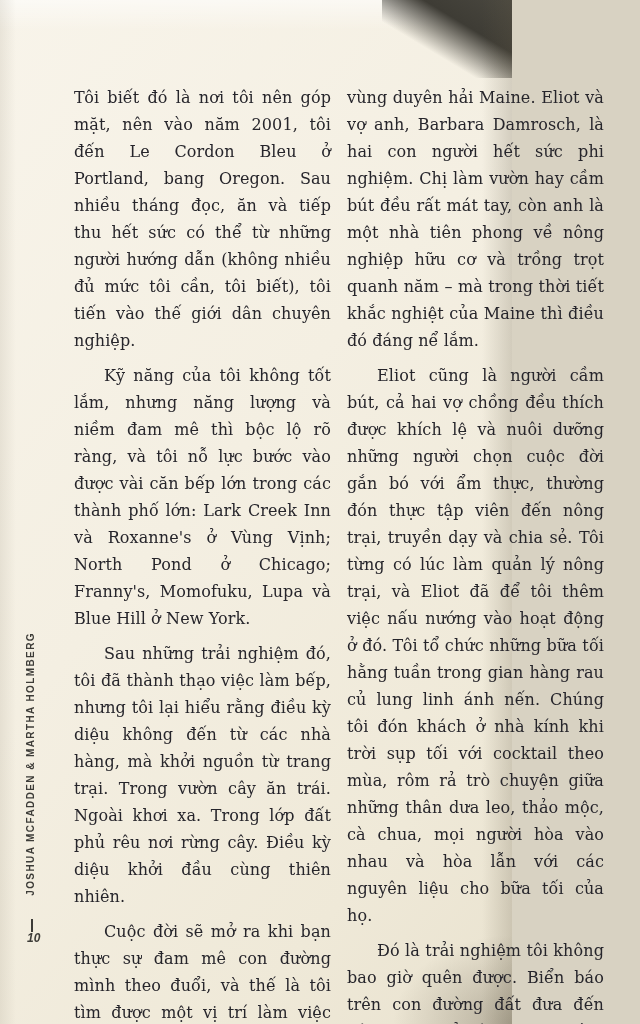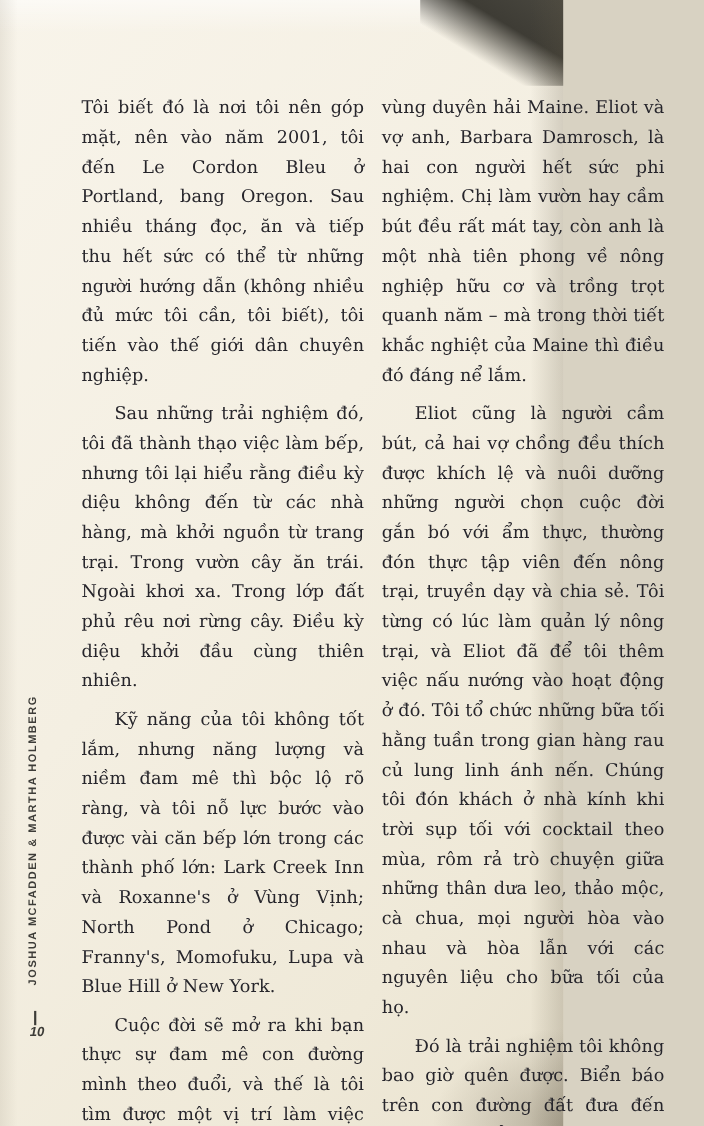--- a/index.html
+++ b/index.html
@@ -117,22 +117,22 @@
 
   <div class="edge-top"></div>
   <div class="edge-left"></div>
   <div class="corner-tr"></div>
   <div class="edge-right"></div>
   <div class="corner-br"></div>
 
   <div class="content">
     <div class="col">
       <p>Tôi biết đó là nơi tôi nên góp mặt, nên vào năm 2001, tôi đến Le Cordon Bleu ở Portland, bang Oregon. Sau nhiều tháng đọc, ăn và tiếp thu hết sức có thể từ những người hướng dẫn (không nhiều đủ mức tôi cần, tôi biết), tôi tiến vào thế giới dân chuyên nghiệp.</p>
+      <p class="indent">Kỹ năng của tôi không tốt lắm, nhưng năng lượng và niềm đam mê thì bộc lộ rõ ràng, và tôi nỗ lực bước vào được vài căn bếp lớn trong các thành phố lớn: Lark Creek Inn và Roxanne's ở Vùng Vịnh; North Pond ở Chicago; Franny's, Momofuku, Lupa và Blue Hill ở New York.</p>
       <p class="indent">Sau những trải nghiệm đó, tôi đã thành thạo việc làm bếp, nhưng tôi lại hiểu rằng điều kỳ diệu không đến từ các nhà hàng, mà khởi nguồn từ trang trại. Trong vườn cây ăn trái. Ngoài khơi xa. Trong lớp đất phủ rêu nơi rừng cây. Điều kỳ diệu khởi đầu cùng thiên nhiên.</p>
-      <p class="indent">Kỹ năng của tôi không tốt lắm, nhưng năng lượng và niềm đam mê thì bộc lộ rõ ràng, và tôi nỗ lực bước vào được vài căn bếp lớn trong các thành phố lớn: Lark Creek Inn và Roxanne's ở Vùng Vịnh; North Pond ở Chicago; Franny's, Momofuku, Lupa và Blue Hill ở New York.</p>
       <p class="indent">Cuộc đời sẽ mở ra khi bạn thực sự đam mê con đường mình theo đuổi, và thế là tôi tìm được một vị trí làm việc cho Eliot Coleman ở Nông Trại Bốn Mùa</p>
     </div>
     <div class="col">
       <p>vùng duyên hải Maine. Eliot và vợ anh, Barbara Damrosch, là hai con người hết sức phi nghiệm. Chị làm vườn hay cầm bút đều rất mát tay, còn anh là một nhà tiên phong về nông nghiệp hữu cơ và trồng trọt quanh năm – mà trong thời tiết khắc nghiệt của Maine thì điều đó đáng nể lắm.</p>
       <p class="indent">Eliot cũng là người cầm bút, cả hai vợ chồng đều thích được khích lệ và nuôi dưỡng những người chọn cuộc đời gắn bó với ẩm thực, thường đón thực tập viên đến nông trại, truyền dạy và chia sẻ. Tôi từng có lúc làm quản lý nông trại, và Eliot đã để tôi thêm việc nấu nướng vào hoạt động ở đó. Tôi tổ chức những bữa tối hằng tuần trong gian hàng rau củ lung linh ánh nến. Chúng tôi đón khách ở nhà kính khi trời sụp tối với cocktail theo mùa, rôm rả trò chuyện giữa những thân dưa leo, thảo mộc, cà chua, mọi người hòa vào nhau và hòa lẫn với các nguyên liệu cho bữa tối của họ.</p>
       <p class="indent">Đó là trải nghiệm tôi không bao giờ quên được. Biển báo trên con đường đất đưa đến nông trại để dòng chữ “Làm nông thật, thực</p>
     </div>
   </div>
 
   <div class="sidebar">JOSHUA MCFADDEN &amp; MARTHA HOLMBERG</div>

